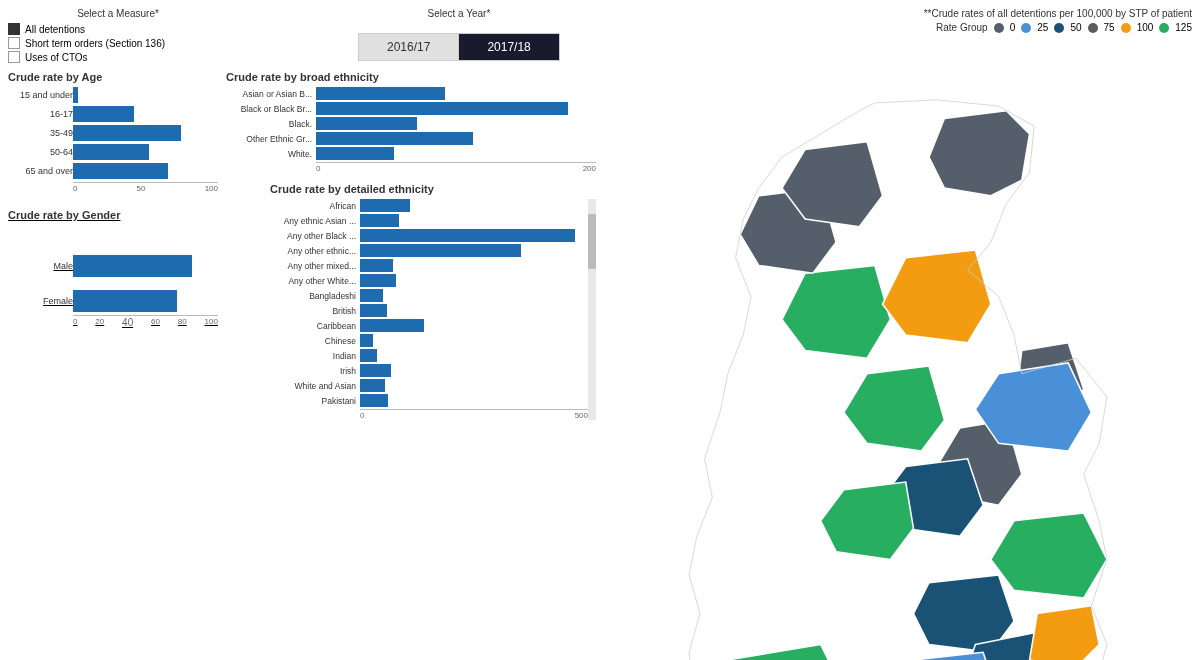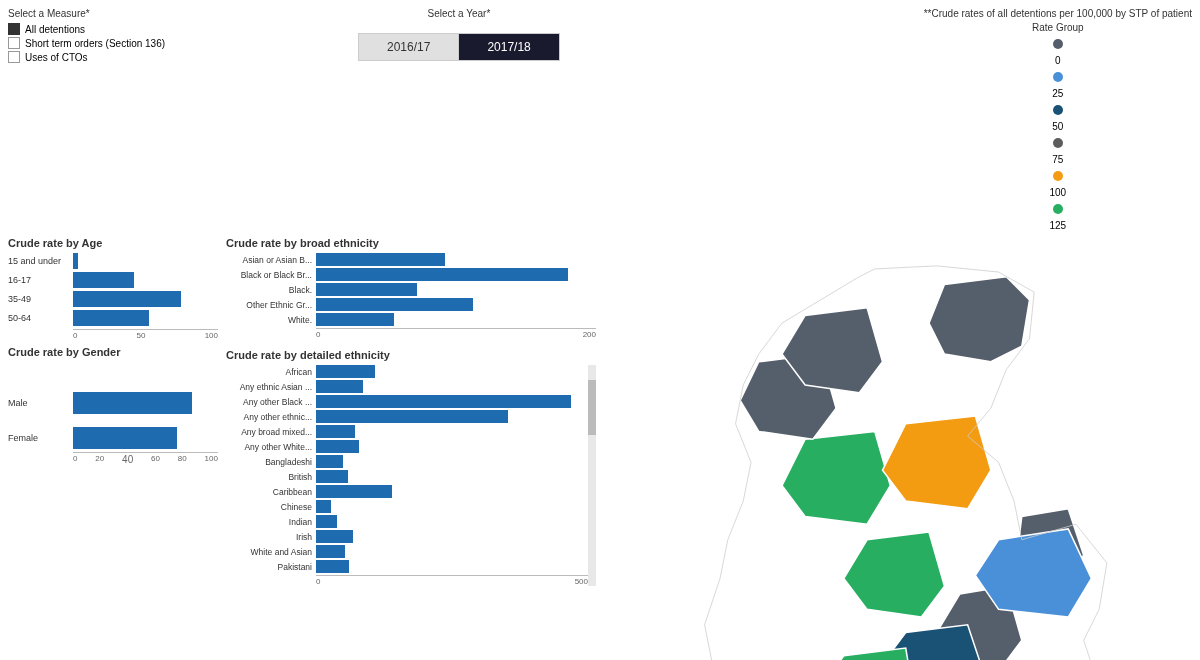--- a/index.html
+++ b/index.html
@@ -3,52 +3,52 @@
   <meta charset="utf-8">
   <style>
     * { box-sizing: border-box; margin: 0; padding: 0; }
     body { font-family: Arial, sans-serif; font-size: 11px; background: #fff; width: 1200px; height: 660px; overflow: hidden; }
     
     .container { width: 1200px; height: 660px; padding: 8px; display: flex; flex-direction: column; }
     
     .top-row { display: flex; gap: 10px; margin-bottom: 6px; }
     
     
-    .measure-section { width: 220px; }
+    .measure-section { width: 220px; text-align: center; }
     .measure-title { font-size: 10px; color: #333; margin-bottom: 4px; }
     .measure-item { display: flex; align-items: center; gap: 5px; margin-bottom: 2px; font-size: 10px; }
     .checkbox-filled { width: 12px; height: 12px; background: #333; border: 1px solid #333; flex-shrink: 0; }
     .checkbox-empty { width: 12px; height: 12px; background: #fff; border: 1px solid #999; flex-shrink: 0; }
     
     
     .year-section { display: flex; flex-direction: column; align-items: center; margin-left: 120px; }
     .year-title { font-size: 10px; color: #333; margin-bottom: 14px; }
     .year-buttons { display: flex; }
     .year-btn { padding: 6px 28px; font-size: 12px; cursor: pointer; border: 1px solid #ccc; }
     .year-btn.inactive { background: #e0e0e0; color: #333; border-right: none; }
     .year-btn.active { background: #1a1a2e; color: #fff; }
     
     
-    .map-legend { margin-left: auto; display: flex; flex-direction: column; }
+    .map-legend { margin-left: auto; display: flex; flex-direction: column; align-items: flex-end; }
     .map-legend-title { font-size: 10px; color: #333; margin-bottom: 3px; }
-    .legend-items { display: flex; align-items: center; gap: 6px; font-size: 10px; flex-direction: column; }
+    .legend-items { display: flex; align-items: center; gap: 6px; font-size: 10px; }
     .legend-dot { width: 10px; height: 10px; border-radius: 50%; display: inline-block; }
     
     
     .main-content { display: flex; flex: 1; gap: 8px; }
     
     
     .left-panel { width: 210px; display: flex; flex-direction: column; gap: 6px; }
     
     
     .chart-section { }
     .chart-title { font-size: 11px; font-weight: bold; color: #333; margin-bottom: 4px; }
     .bar-chart { position: relative; }
     .bar-row { display: flex; align-items: center; margin-bottom: 3px; }
-    .bar-label { font-size: 9px; color: #333; width: 65px; text-align: left; white-space: nowrap; }
+    .bar-label { font-size: 9px; color: #333; width: 65px; text-align: right; white-space: nowrap; }
     .bar-track { flex: 1; height: 16px; position: relative; }
     .bar-fill { height: 100%; background: #1f6bb0; }
     
     
     .middle-panel { width: 370px; display: flex; flex-direction: column; gap: 6px; }
     
     
     .right-panel { flex: 1; position: relative; }
     
     
@@ -138,30 +138,36 @@
             </div>
           </div>
 
           <div class="bar-row">
             <div class="bar-label">50-64</div>
             <div class="bar-track">
               <div class="bar-fill" style="width:52.7%"></div>
             </div>
           </div>
 
+          <div class="bar-row">
+            <div class="bar-label">65 and over</div>
+            <div class="bar-track">
+              <div class="bar-fill" style="width:65.5%"></div>
+            </div>
+          </div>
 
           <div style="display:flex; margin-left:65px; border-top:1px solid #bbb; padding-top:1px; justify-content:space-between; width:calc(100% - 65px);">
             <span style="font-size:8px;color:#666;">0</span>
             <span style="font-size:8px;color:#666;">50</span>
             <span style="font-size:8px;color:#666;">100</span>
           </div>
         </div>
       </div>
 
-      <div class="chart-section" style="">
+      <div class="chart-section" style="margin-top:10px;text-decoration:underline;">
         <div class="chart-title">Crude rate by Gender</div>
         <div class="bar-chart">
           <div style="height:30px;"></div>
 
           <div class="bar-row">
             <div class="bar-label">Male</div>
             <div class="bar-track" style="height:22px;">
               <div class="bar-fill" style="width:82%; height:100%;"></div>
             </div>
           </div>
@@ -227,21 +233,21 @@
             </div>
           </div>
 
           <div style="display:flex; margin-left:90px; border-top:1px solid #bbb; padding-top:1px; justify-content:space-between; width:calc(100% - 90px); margin-top:2px;">
             <span style="font-size:8px;color:#666;">0</span>
             <span style="font-size:8px;color:#666;">200</span>
           </div>
         </div>
       </div>
 
-      <div class="chart-section" style="margin-top:4px;">
+      <div class="chart-section" style="margin-top:4px;margin-left:44px;">
         <div class="chart-title">Crude rate by detailed ethnicity</div>
         <div style="position:relative;">
           <div class="bar-chart">
 
             <div class="ethnicity-bar-row">
               <div class="ethnicity-label">African</div>
               <div class="ethnicity-track">
                 <div class="ethnicity-fill" style="width:21%"></div>
               </div>
             </div>
@@ -261,21 +267,21 @@
             </div>
 
             <div class="ethnicity-bar-row">
               <div class="ethnicity-label">Any other ethnic...</div>
               <div class="ethnicity-track">
                 <div class="ethnicity-fill" style="width:68.4%"></div>
               </div>
             </div>
 
             <div class="ethnicity-bar-row">
-              <div class="ethnicity-label">Any broad mixed...</div>
+              <div class="ethnicity-label">Any other mixed...</div>
               <div class="ethnicity-track">
                 <div class="ethnicity-fill" style="width:14%"></div>
               </div>
             </div>
 
             <div class="ethnicity-bar-row">
               <div class="ethnicity-label">Any other White...</div>
               <div class="ethnicity-track">
                 <div class="ethnicity-fill" style="width:15.4%"></div>
               </div>

